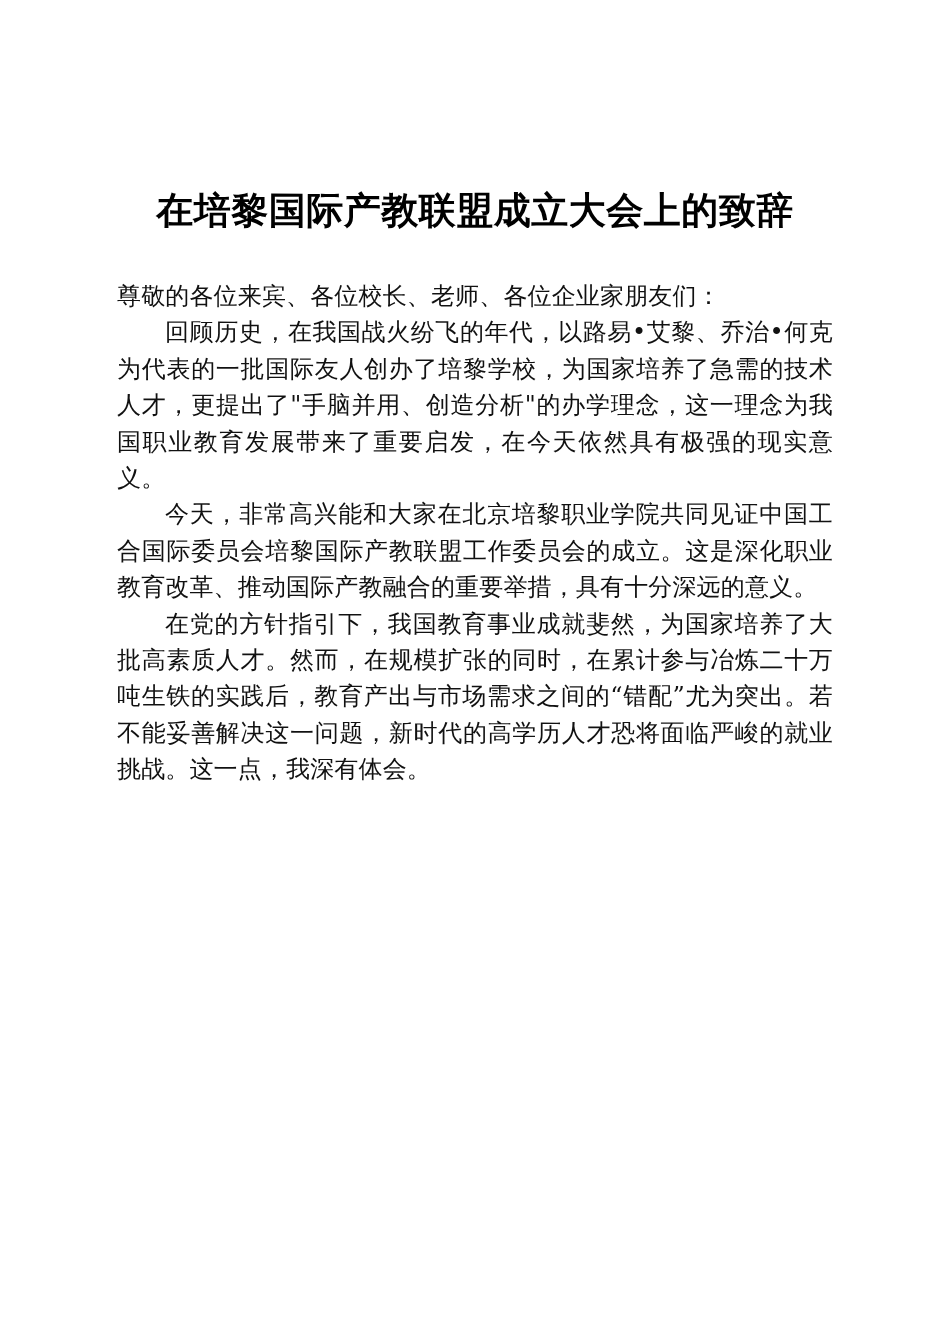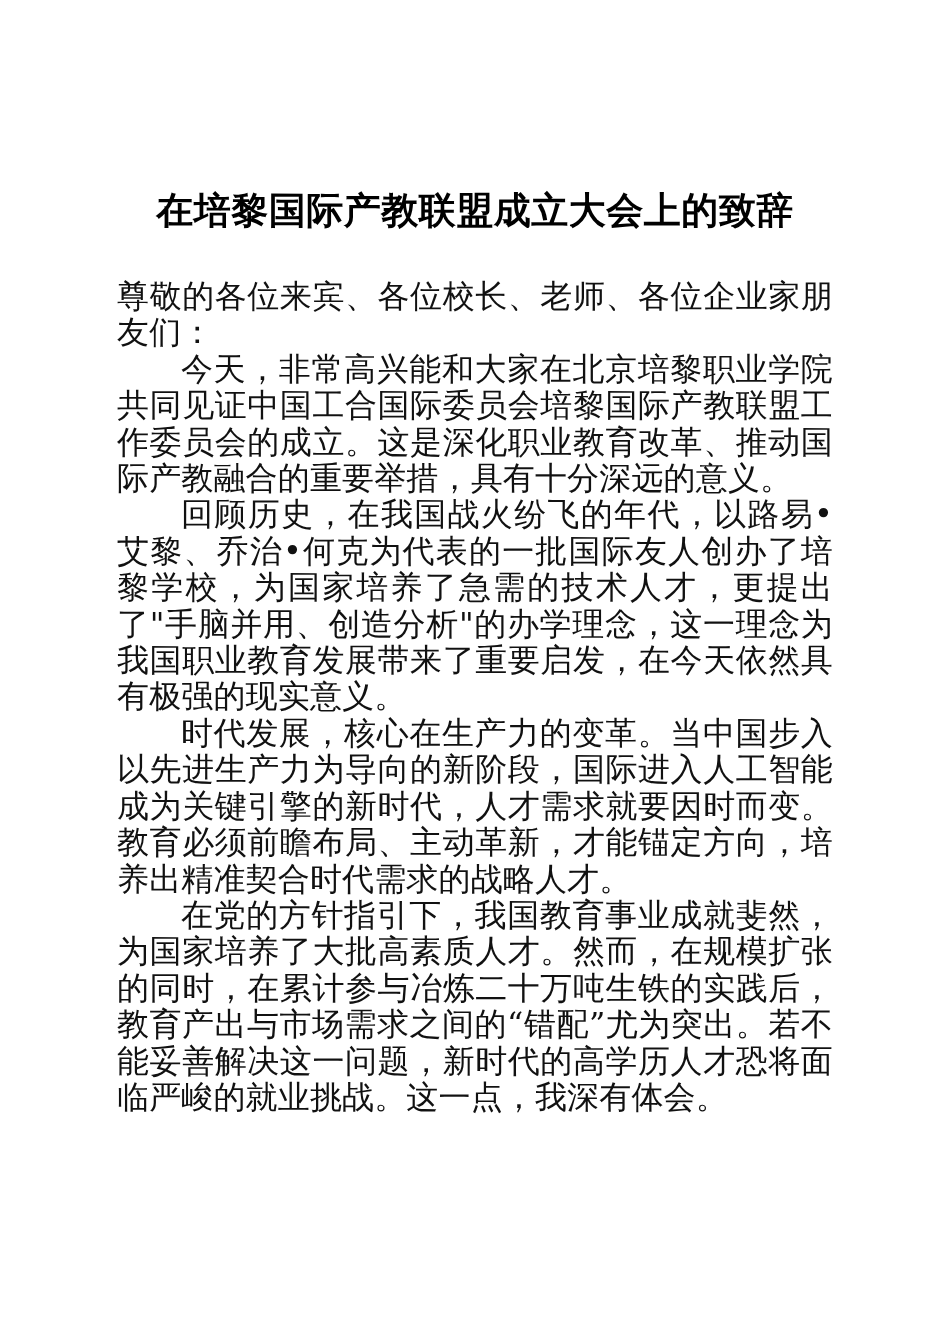--- a/index.html
+++ b/index.html
@@ -37,21 +37,21 @@
     padding-top: 188px;
     white-space: nowrap;
   }
 
   .doc-paragraphs {
     margin-top: 44px;
   }
 
   .doc-para {
     font-family: "DejaVu Serif", "Liberation Serif", serif;
-    font-size: 32px;
+    font-size: 24px;
     line-height: 36.4px;
     color: #111111;
     text-align: justify;
     text-justify: inter-character;
     margin: 0;
     letter-spacing: 0.15px;
     word-break: break-all;
     -webkit-font-smoothing: antialiased;
   }
 
@@ -68,24 +68,23 @@
 
 <div class="page">
   <div class="doc-body">
 
     <h1 class="doc-title">在培黎国际产教联盟成立大会上的致辞</h1>
 
     <div class="doc-paragraphs">
 
       <p class="doc-para no-indent">尊敬的各位来宾、各位校长、老师、各位企业家朋友们：</p>
 
+      <p class="doc-para indent">回顾历史，在我国战火纷飞的年代，以路易•艾黎、乔治•何克为代表的一批国际友人创办了培黎学校，为国家培养了急需的技术人才，更提出了"手脑并用、创造分析"的办学理念，这一理念为我国职业教育发展带来了重要启发，在今天依然具有极强的现实意义。</p>
+
       <p class="doc-para indent">今天，非常高兴能和大家在北京培黎职业学院共同见证中国工合国际委员会培黎国际产教联盟工作委员会的成立。这是深化职业教育改革、推动国际产教融合的重要举措，具有十分深远的意义。</p>
 
-      <p class="doc-para indent">回顾历史，在我国战火纷飞的年代，以路易•艾黎、乔治•何克为代表的一批国际友人创办了培黎学校，为国家培养了急需的技术人才，更提出了"手脑并用、创造分析"的办学理念，这一理念为我国职业教育发展带来了重要启发，在今天依然具有极强的现实意义。</p>
-
-      <p class="doc-para indent">时代发展，核心在生产力的变革。当中国步入以先进生产力为导向的新阶段，国际进入人工智能成为关键引擎的新时代，人才需求就要因时而变。教育必须前瞻布局、主动革新，才能锚定方向，培养出精准契合时代需求的战略人才。</p>
 
       <p class="doc-para indent">在党的方针指引下，我国教育事业成就斐然，为国家培养了大批高素质人才。然而，在规模扩张的同时，在累计参与冶炼二十万吨生铁的实践后，教育产出与市场需求之间的“错配”尤为突出。若不能妥善解决这一问题，新时代的高学历人才恐将面临严峻的就业挑战。这一点，我深有体会。</p>
 
 
     </div>
   </div>
 </div>
 
 </body></html>

